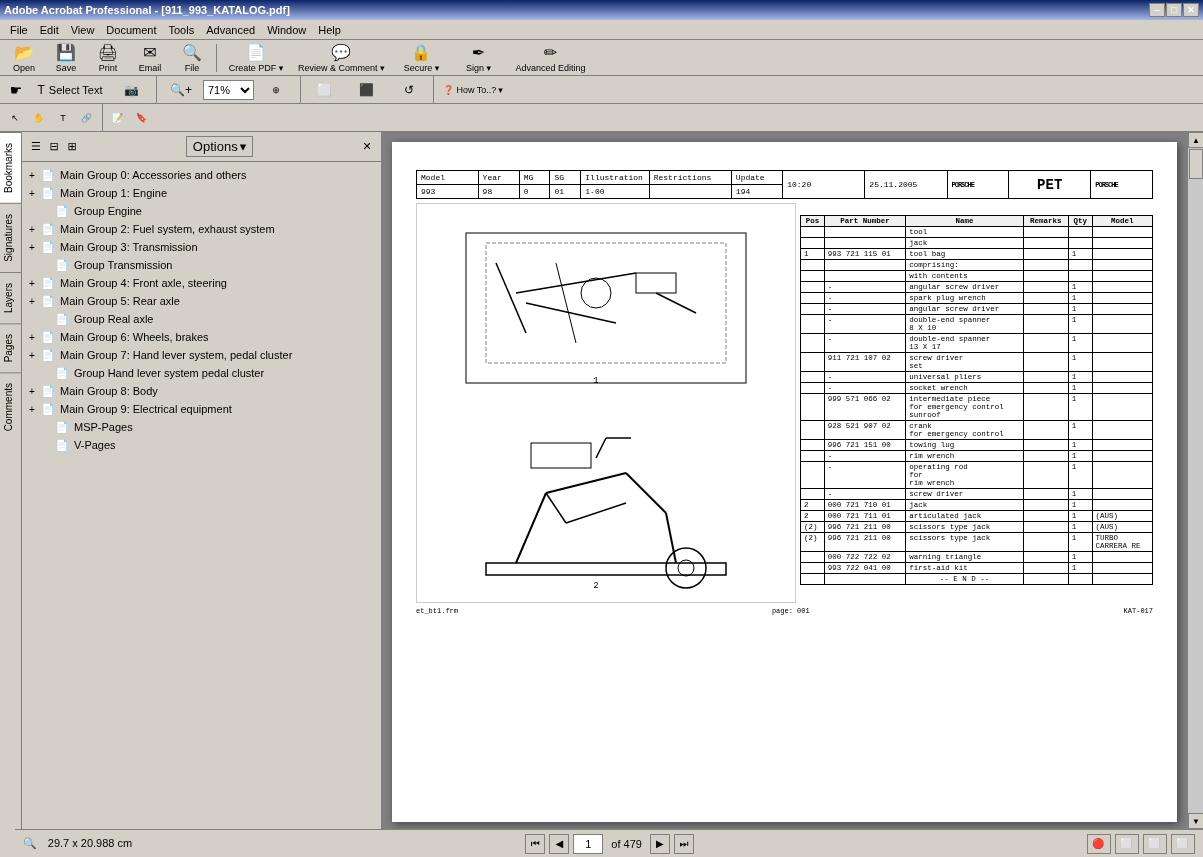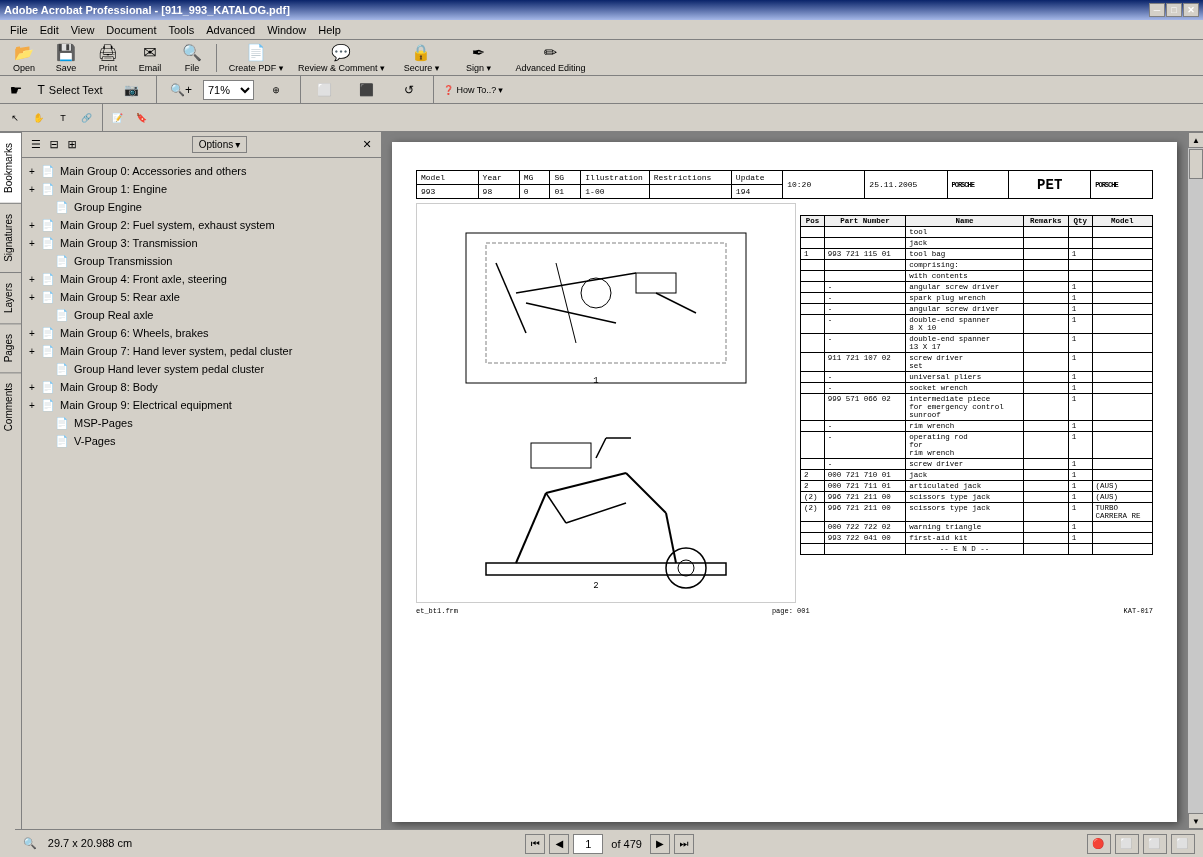--- a/index.html
+++ b/index.html
@@ -100,21 +100,21 @@
       padding: 4px 6px;
       border-bottom: 1px solid #808080;
       background: #d4d0c8;
     }
 
     .nav-panel-icons { display: flex; gap: 2px; }
     .nav-icon { width: 16px; height: 16px; font-size: 11px; cursor: pointer; display: flex; align-items: center; justify-content: center; border: 1px solid transparent; }
 
     .options-btn {
       display: flex; align-items: center; gap: 2px; padding: 2px 6px;
-      background: #d4d0c8; border: 1px solid #808080; cursor: pointer; font-size: 10px;
+      background: #d4d0c8; border: 1px solid #808080; cursor: pointer; font-size: 13px;
     }
 
     .close-btn {
       width: 16px; height: 16px; font-size: 11px; cursor: pointer;
       display: flex; align-items: center; justify-content: center;
       background: #d4d0c8; border: 1px solid transparent;
     }
 
     #nav-list {
       flex: 1;
@@ -749,20 +749,36 @@
                     <tr>
                       <td></td>
                         <td>999 571 066 02</td>
                         <td>intermediate piece<br>for emergency control<br>sunroof</td>
                         <td></td>
                         <td>1</td>
                         <td></td>
                     </tr>
                     <tr>
                       <td></td>
+                        <td>928 521 907 02</td>
+                        <td>crank<br>for emergency control</td>
+                        <td></td>
+                        <td>1</td>
+                        <td></td>
+                    </tr>
+                    <tr>
+                      <td></td>
+                        <td>996 721 151 00</td>
+                        <td>towing lug</td>
+                        <td></td>
+                        <td>1</td>
+                        <td></td>
+                    </tr>
+                    <tr>
+                      <td></td>
                         <td>-</td>
                         <td>rim wrench</td>
                         <td></td>
                         <td>1</td>
                         <td></td>
                     </tr>
                     <tr>
                       <td></td>
                         <td>-</td>
                         <td>operating rod<br>for<br>rim wrench</td>

